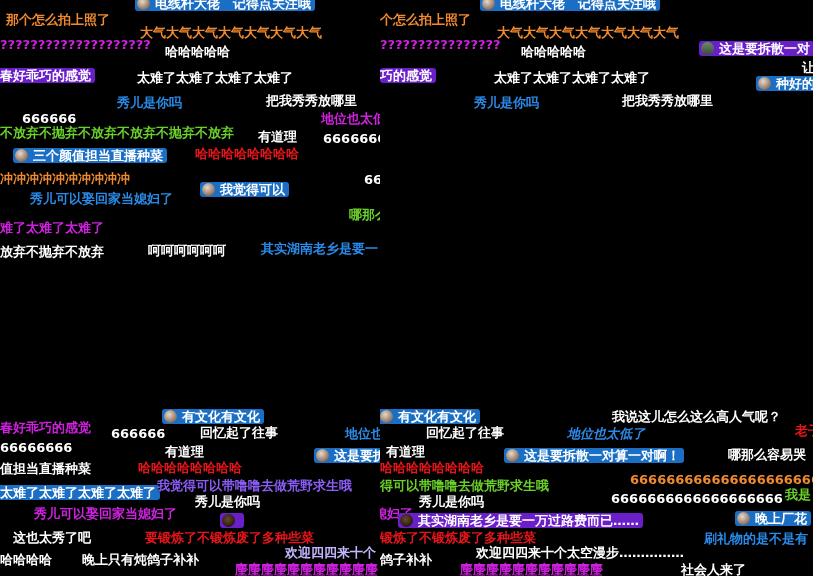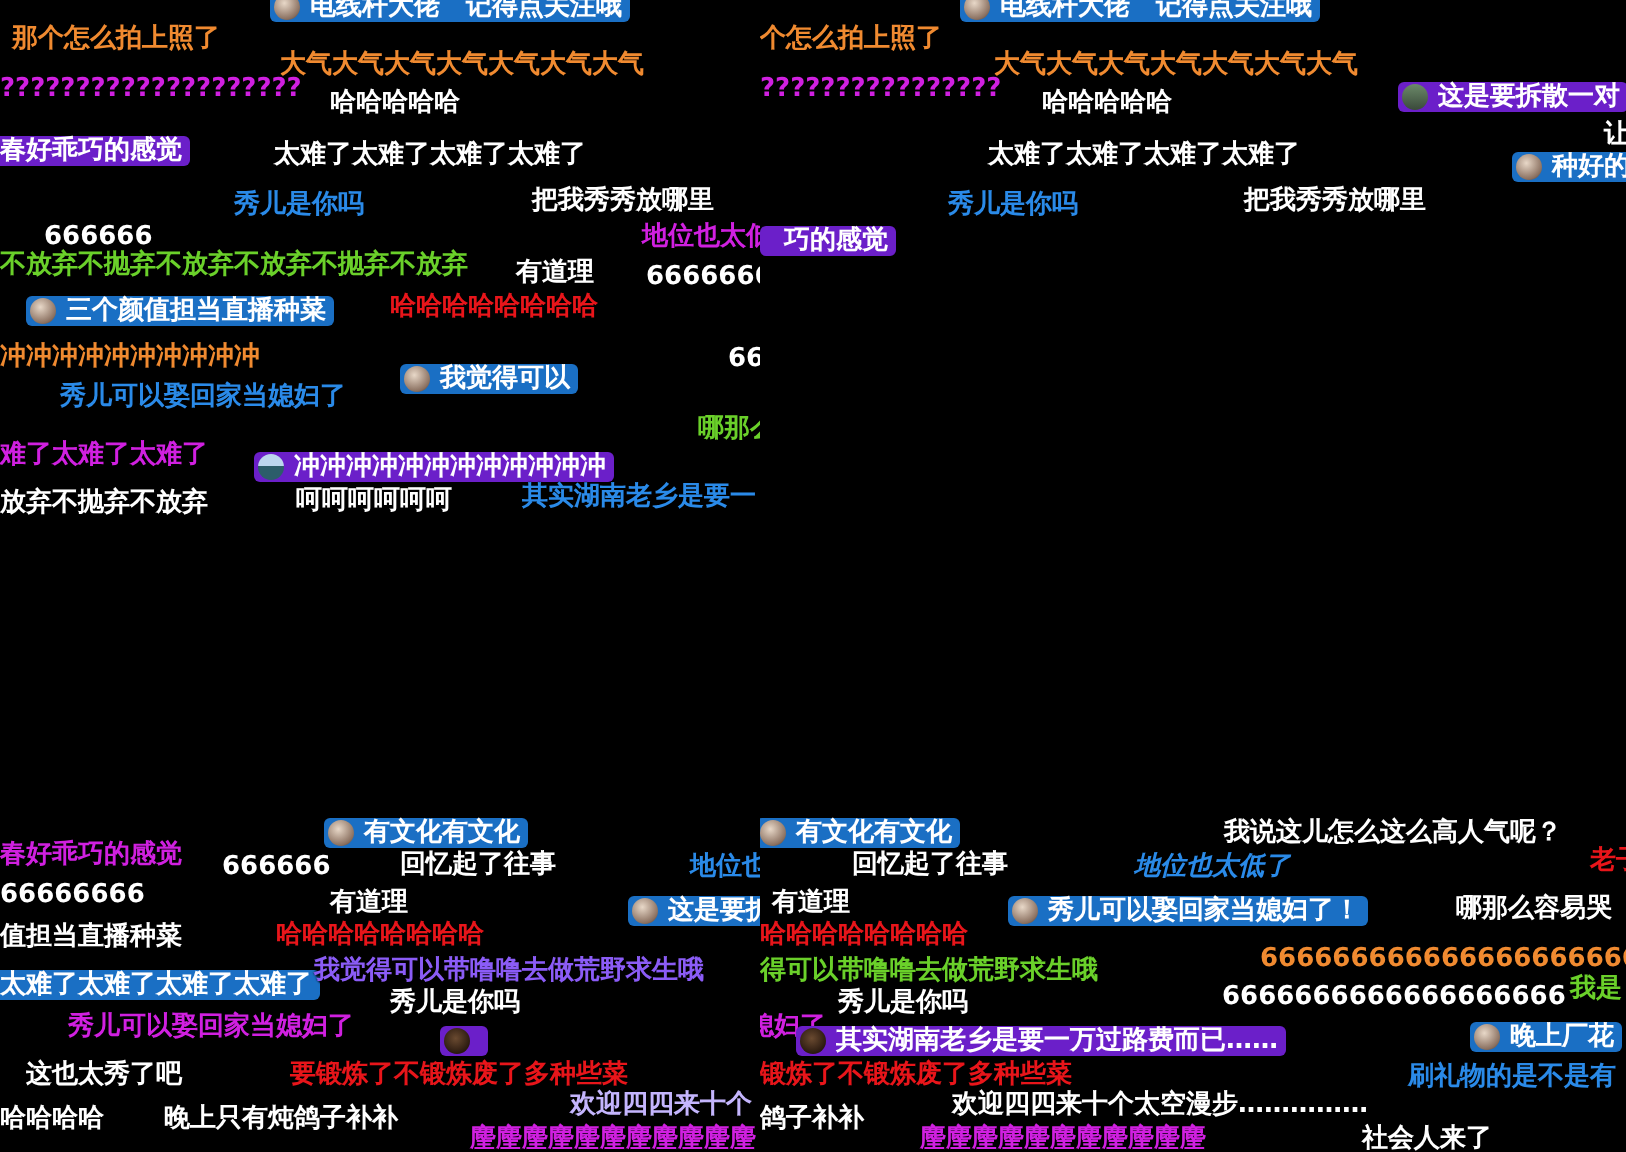--- a/index.html
+++ b/index.html
@@ -34,33 +34,32 @@
       <div class="dm" style="color: rgb(255, 255, 255); left: 258px; top: 129px;">有道理</div>
       <div class="dm" style="color: rgb(255, 255, 255); left: 323px; top: 131px;">66666666</div>
       <div class="badge blue" style="left: 13px; top: 148px;"><span class="avatar "></span><span>三个颜值担当直播种菜</span></div>
       <div class="dm" style="color: rgb(232, 21, 26); left: 195px; top: 146px;">哈哈哈哈哈哈哈哈</div>
       <div class="dm" style="color: rgb(240, 138, 48); left: 0px; top: 171px;">冲冲冲冲冲冲冲冲冲冲</div>
       <div class="dm" style="color: rgb(255, 255, 255); left: 364px; top: 172px;">666</div>
       <div class="badge blue" style="left: 200px; top: 182px;"><span class="avatar "></span><span>我觉得可以</span></div>
       <div class="dm" style="color: rgb(42, 138, 232); left: 30px; top: 191px;">秀儿可以娶回家当媳妇了</div>
       <div class="dm" style="color: rgb(106, 208, 42); left: 349px; top: 207px;">哪那么</div>
       <div class="dm" style="color: rgb(208, 32, 224); left: 0px; top: 220px;">难了太难了太难了</div>
-      <div class="badge purple" style="left: 127px; top: 226px;"><span class="avatar mtn"></span><span>冲冲冲冲冲冲冲冲冲冲冲冲</span></div>
       <div class="dm" style="color: rgb(255, 255, 255); left: 0px; top: 244px;">放弃不抛弃不放弃</div>
       <div class="dm" style="color: rgb(255, 255, 255); left: 148px; top: 243px;">呵呵呵呵呵呵</div>
       <div class="dm" style="color: rgb(42, 138, 232); left: 261px; top: 241px;">其实湖南老乡是要一</div>
     </div>
     <div class="panel" style="left: 380px; top: 0px; width: 433px; height: 265px;">
       <div class="badge blue" style="left: 100px; top: -4px;"><span class="avatar "></span><span>电线杆大佬　记得点关注哦</span></div>
       <div class="dm" style="color: rgb(240, 138, 48); left: 0px; top: 12px;">个怎么拍上照了</div>
       <div class="dm" style="color: rgb(240, 138, 48); left: 117px; top: 25px;">大气大气大气大气大气大气大气</div>
       <div class="dm" style="color: rgb(208, 32, 224); padding-left: 0px; left: 0px; top: 37px;">????????????????</div>
       <div class="dm" style="color: rgb(255, 255, 255); left: 141px; top: 44px;">哈哈哈哈哈</div>
       <div class="badge purple" style="left: 319px; top: 41px;"><span class="avatar land"></span><span>这是要拆散一对</span></div>
-      <div class="badge purple" style="padding-left: 12px; left: 0px; top: 68px; margin-top: 45px;"><span>巧的感觉</span></div>
+      <div class="badge purple" style="padding-left: 0; left: 0px; top: 68px;"><span>巧的感觉</span></div>
       <div class="dm" style="color: rgb(255, 255, 255); left: 114px; top: 70px;">太难了太难了太难了太难了</div>
       <div class="dm" style="color: rgb(255, 255, 255); left: 422px; top: 60px;">让</div>
       <div class="badge blue" style="left: 376px; top: 76px;"><span class="avatar "></span><span>种好的</span></div>
       <div class="dm" style="color: rgb(42, 138, 232); left: 94px; top: 95px;">秀儿是你吗</div>
       <div class="dm" style="color: rgb(255, 255, 255); left: 242px; top: 93px;">把我秀秀放哪里</div>
     </div>
     <div class="panel" style="left: 0px; top: 400px; width: 380px; height: 176px;">
       <div class="badge blue" style="left: 162px; top: 9px;"><span class="avatar "></span><span>有文化有文化</span></div>
       <div class="dm" style="color: rgb(208, 32, 224); left: 0px; top: 20px;">春好乖巧的感觉</div>
       <div class="dm" style="color: rgb(255, 255, 255); left: 111px; top: 26px;">666666</div>
@@ -83,21 +82,21 @@
       <div class="dm" style="color: #c4b5fd; left: 285px; top: 145px;">欢迎四四来十个</div>
       <div class="dm" style="color: rgb(208, 32, 224); left: 235px; top: 162px;">麈麈麈麈麈麈麈麈麈麈麈</div>
     </div>
     <div class="panel" style="left: 380px; top: 400px; width: 433px; height: 176px;">
       <div class="badge blue" style="left: -2px; top: 9px;"><span class="avatar "></span><span>有文化有文化</span></div>
       <div class="dm" style="color: rgb(255, 255, 255); left: 232px; top: 9px;">我说这儿怎么这么高人气呢？</div>
       <div class="dm" style="color: rgb(255, 255, 255); left: 46px; top: 25px;">回忆起了往事</div>
       <div class="dm" style="color: rgb(42, 138, 232); left: 187px; top: 26px; font-style: italic;">地位也太低了</div>
       <div class="dm" style="color: rgb(232, 21, 26); left: 415px; top: 23px;">老子</div>
       <div class="dm" style="color: rgb(255, 255, 255); left: 6px; top: 44px;">有道理</div>
-      <div class="badge blue" style="left: 124px; top: 48px;"><span class="avatar "></span><span>秀儿可以娶回家当媳妇了！</span></div>
+      <div class="badge blue" style="left: 124px; top: 48px;"><span class="avatar "></span><span>这是要拆散一对算一对啊！</span></div>
       <div class="dm" style="color: rgb(255, 255, 255); left: 348px; top: 47px;">哪那么容易哭</div>
       <div class="dm" style="color: rgb(232, 21, 26); left: 0px; top: 60px;">哈哈哈哈哈哈哈哈</div>
       <div class="dm" style="color: rgb(240, 138, 48); left: 250px; top: 72px;">66666666666666666666666666666</div>
       <div class="dm" style="color: rgb(106, 208, 42); left: 0px; top: 78px;">得可以带噜噜去做荒野求生哦</div>
       <div class="dm" style="color: rgb(255, 255, 255); left: 39px; top: 94px;">秀儿是你吗</div>
       <div class="dm" style="color: rgb(255, 255, 255); left: 231px; top: 91px; text-align: center;">6666666666666666666</div>
       <div class="dm" style="color: rgb(106, 208, 42); left: 405px; top: 87px;">我是</div>
       <div class="dm" style="color: rgb(208, 32, 224); left: -6px; top: 106px;">媳妇了</div>
       <div class="badge purple" style="left: 18px; top: 113px;"><span class="avatar dark"></span><span>其实湖南老乡是要一万过路费而已……</span></div>
       <div class="badge blue" style="left: 355px; top: 111px;"><span class="avatar "></span><span>晚上厂花</span></div>

